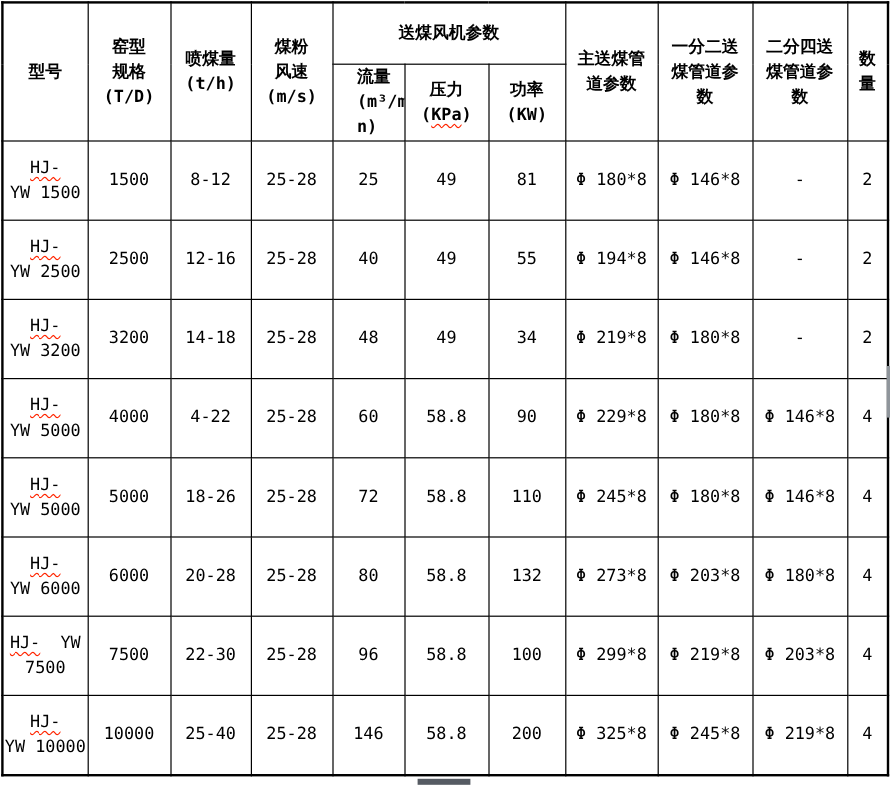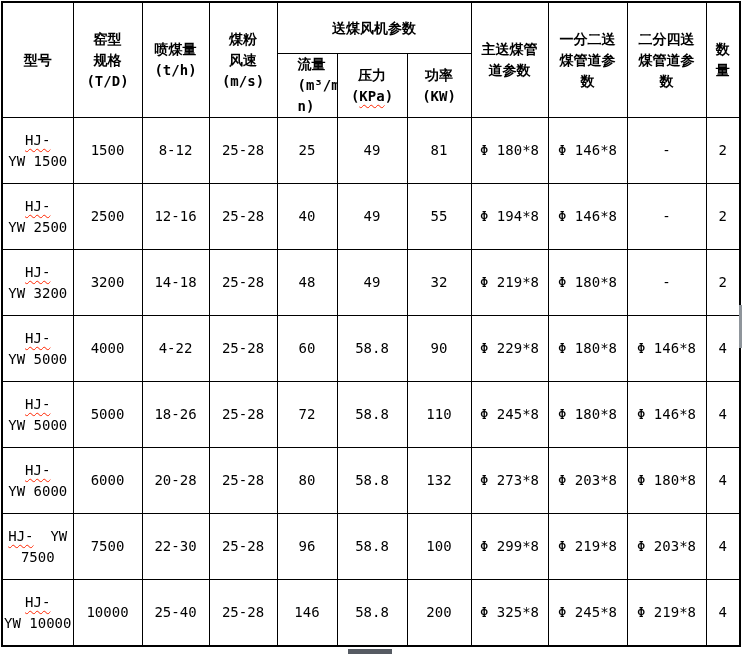--- a/index.html
+++ b/index.html
@@ -149,21 +149,21 @@
     <tr>
       <td>
           <div><span class="wavy">HJ-</span><span class="pre"></span></div>
           <div>YW 3200</div>
         </td>
       <td>3200</td>
       <td>14-18</td>
       <td>25-28</td>
       <td>48</td>
       <td>49</td>
-      <td>32</td>
+      <td>34</td>
       <td>Φ 219*8</td>
       <td>Φ 180*8</td>
       <td>-</td>
       <td>2</td>
     </tr>
     <tr>
       <td>
           <div><span class="wavy">HJ-</span><span class="pre"></span></div>
           <div>YW 5000</div>
         </td>

